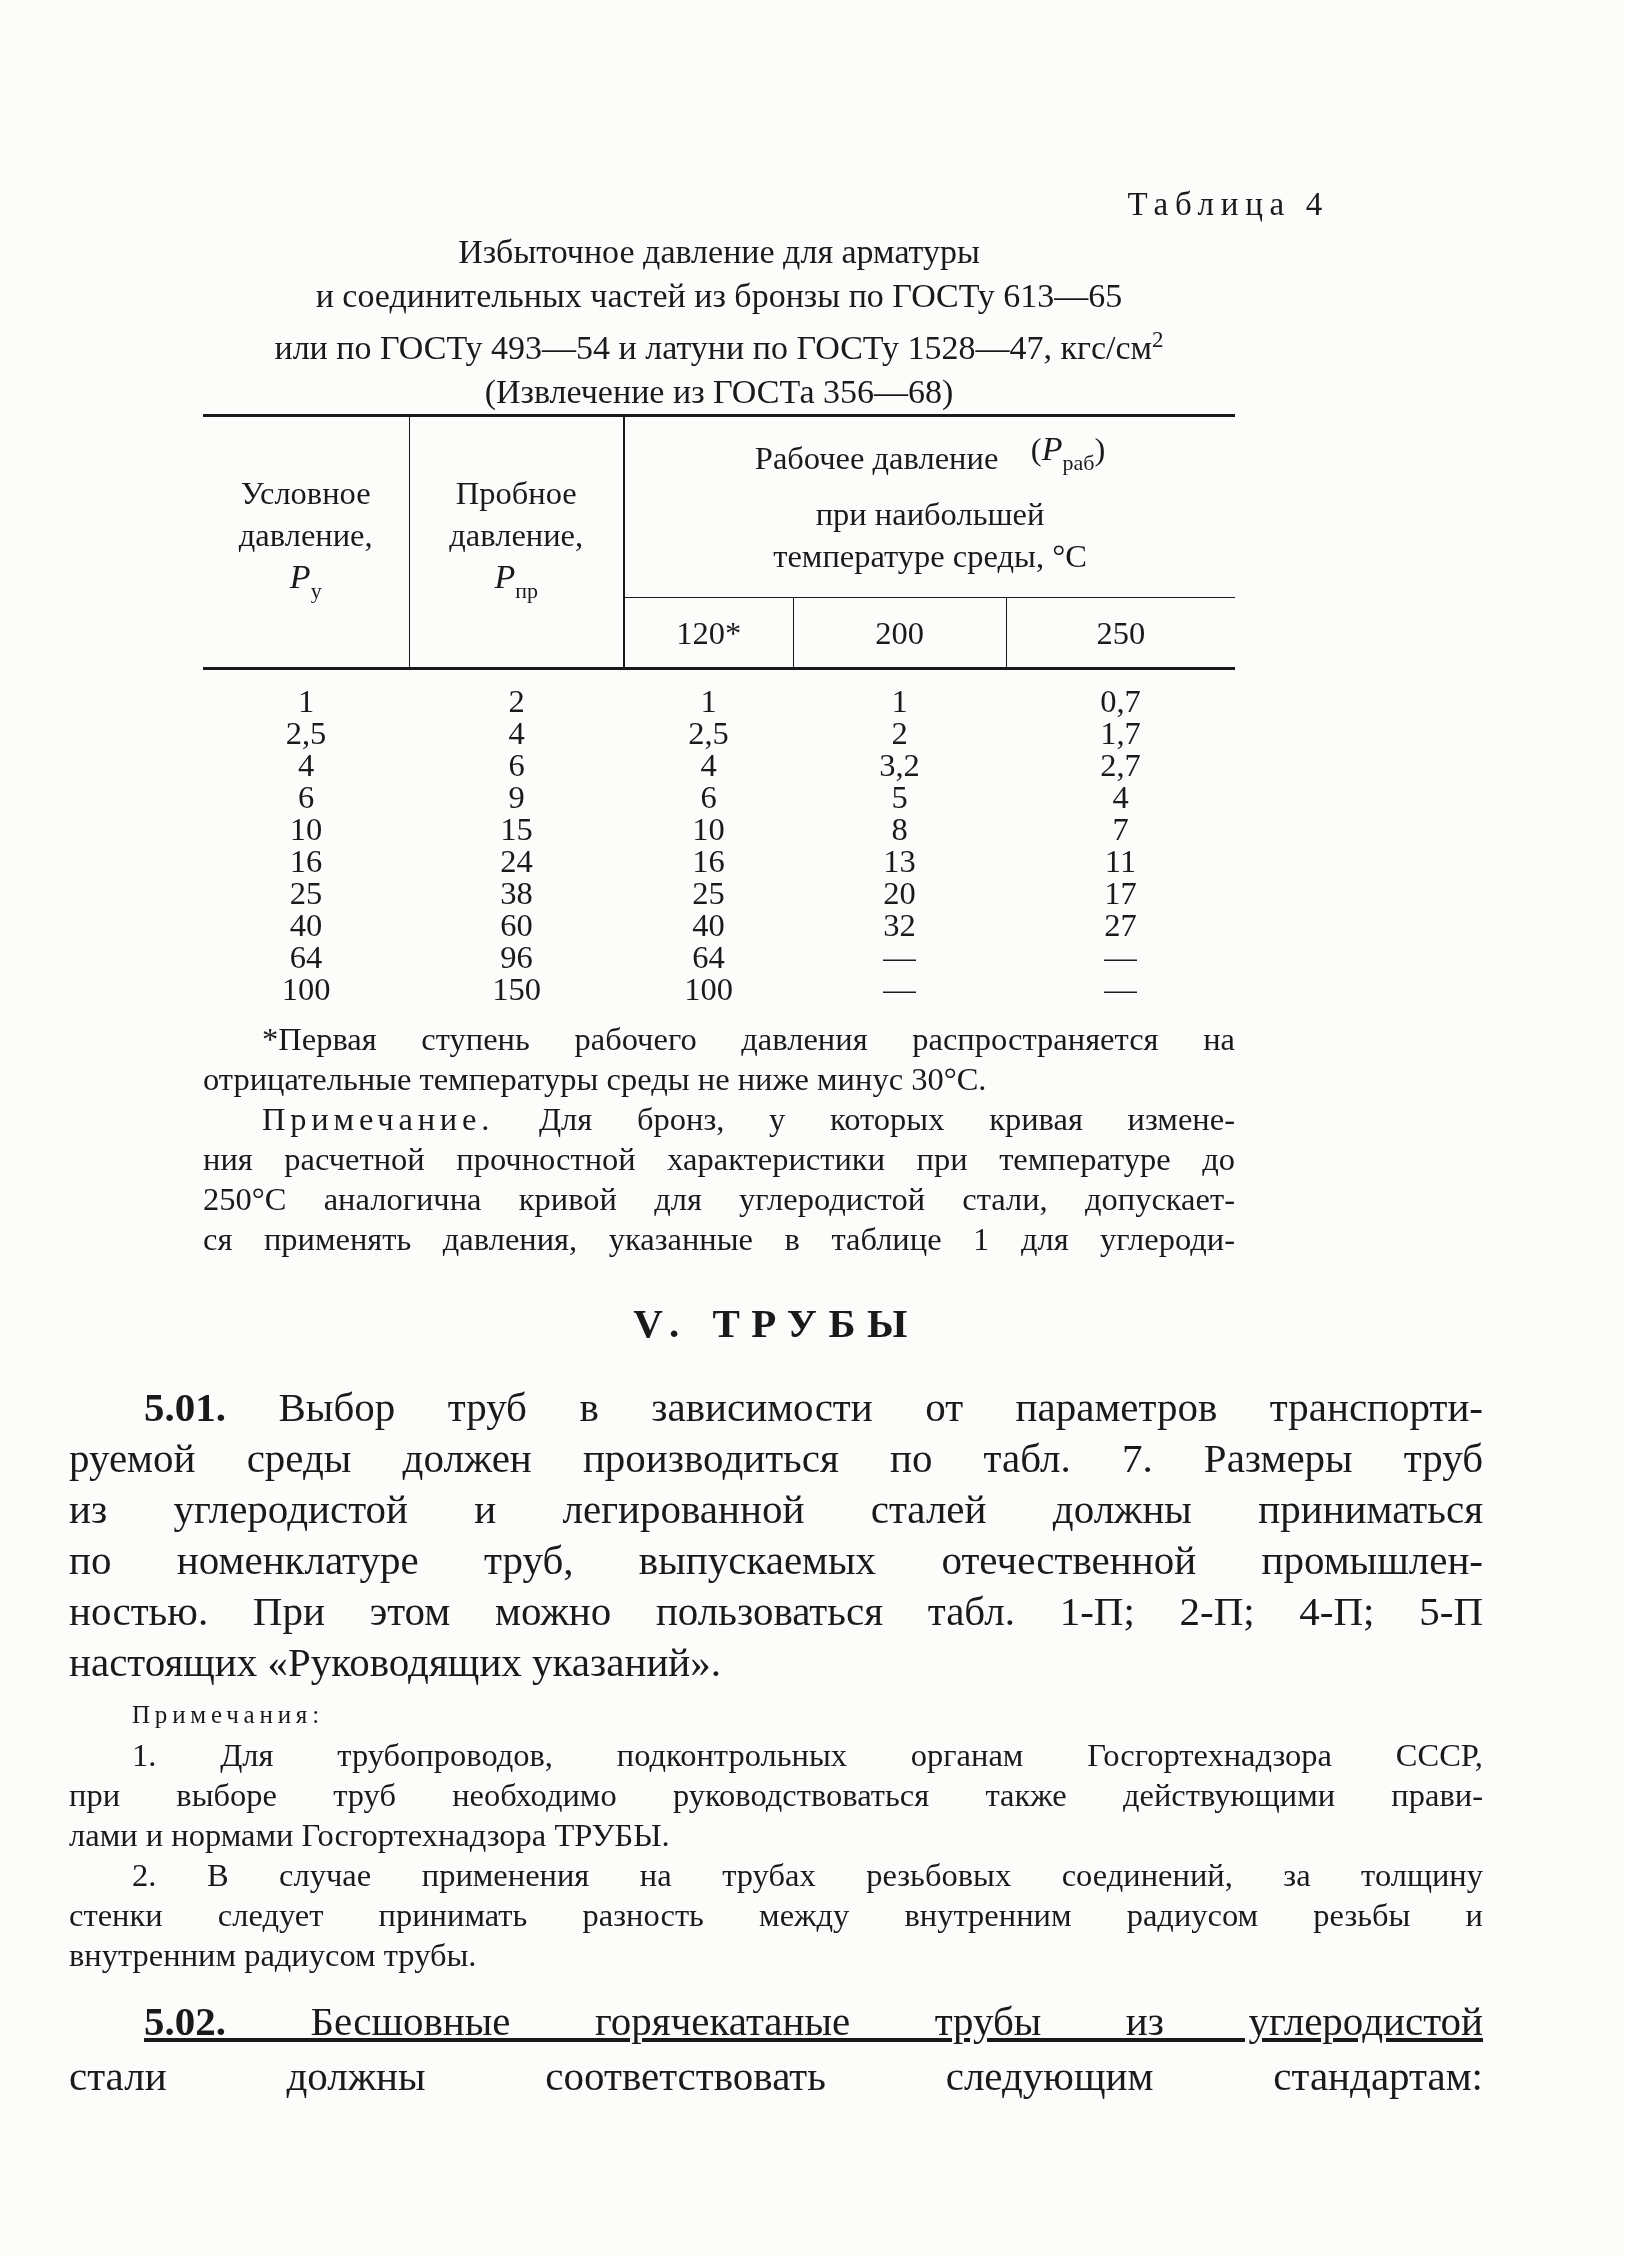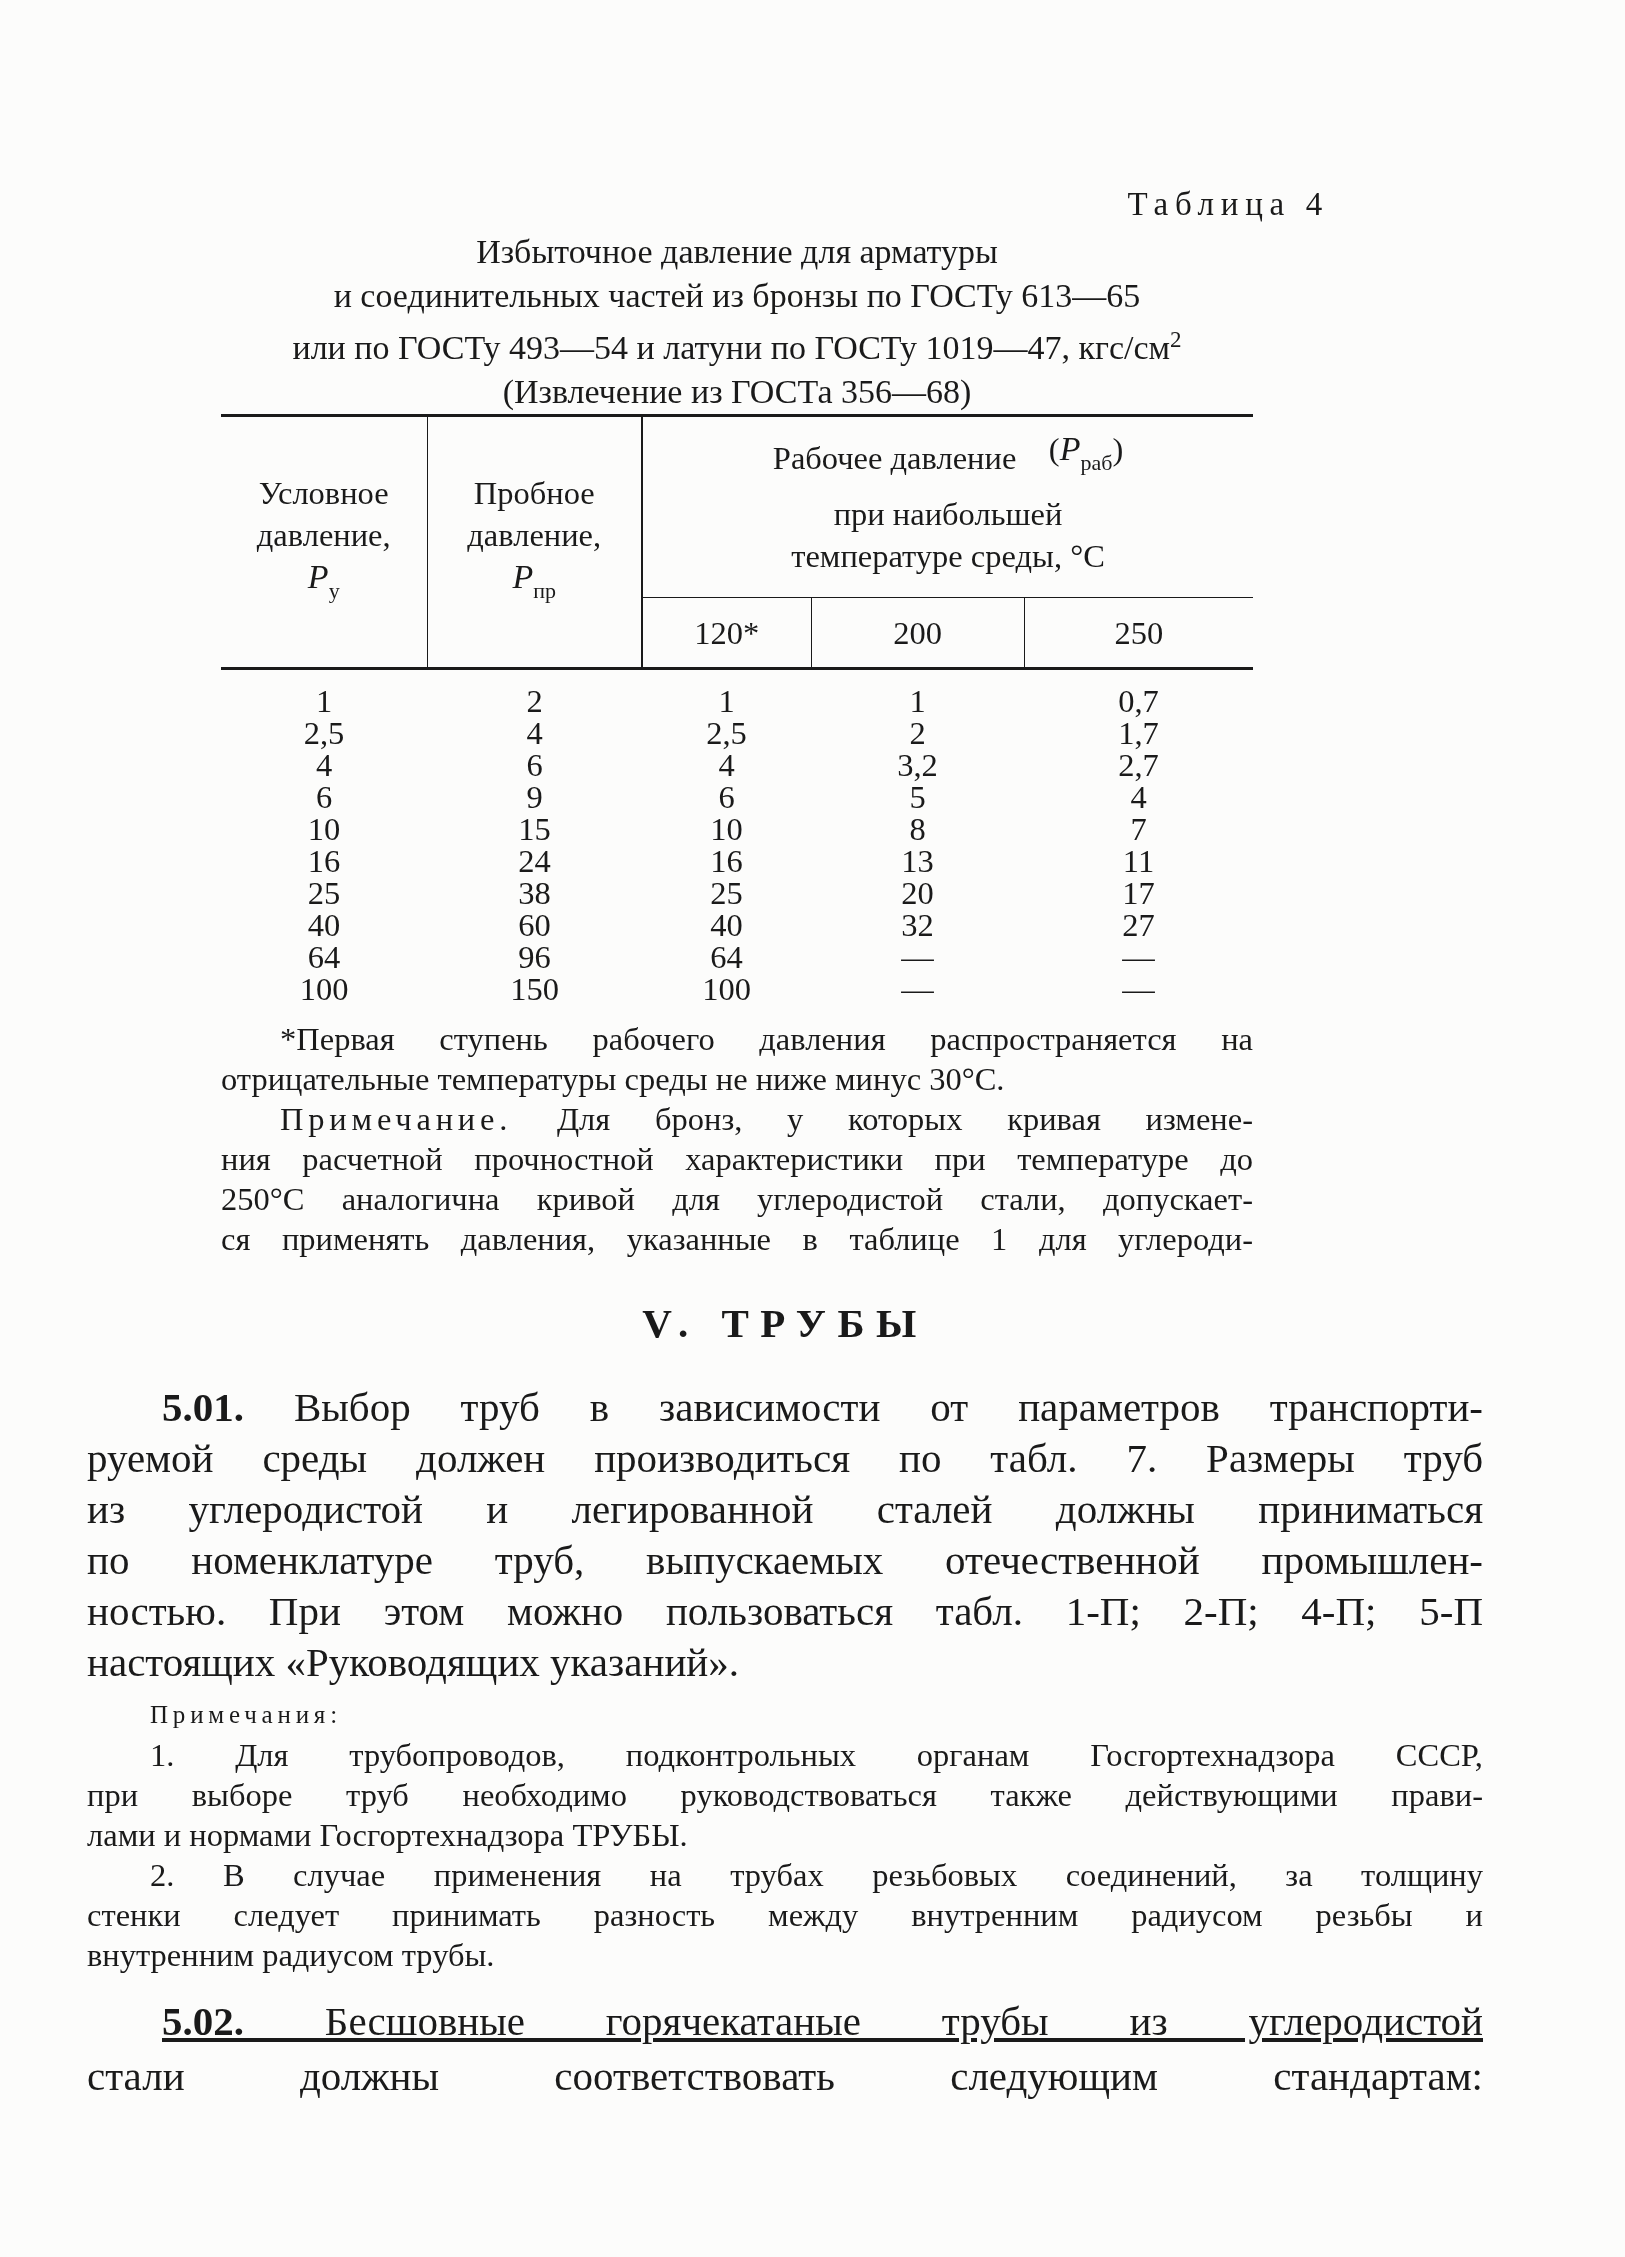--- a/index.html
+++ b/index.html
@@ -7,21 +7,21 @@
     --paper:#fcfcfb;
   }
   html,body{margin:0;padding:0;background:var(--paper);}
   .page{
     position:relative;
     width:1626px;height:2182px;
     box-sizing:border-box;
     background:var(--paper);
     color:var(--ink);
     font-family:"Liberation Serif","DejaVu Serif",serif;
-    padding:184px 143px 0 87px;
+    padding:184px 143px 0 69px;
     overflow:hidden;
   }
   
   .tbl-caption{
     text-align:right;
     margin:0 154px 5.7px 0;
     font-size:33px;line-height:40px;
     letter-spacing:6.7px;
   }
   .tbl-title{
@@ -90,21 +90,21 @@
 </head>
 <body>
 
 <div class="page">
 
   <div class="tbl-caption">Таблица 4</div>
 
   <div class="tbl-title">
     <div>Избыточное давление для арматуры</div>
     <div>и соединительных частей из бронзы по ГОСТу 613—65</div>
-    <div><span>или по ГОСТу 493—54 и латуни по ГОСТу 1019—47, кгс/см</span><sup>2</sup></div>
+    <div><span>или по ГОСТу 493—54 и латуни по ГОСТу 1528—47, кгс/см</span><sup>2</sup></div>
     <div>(Извлечение из ГОСТа 356—68)</div>
   </div>
 
   <table class="ptable">
     <colgroup>
       <col style="width:206px">
         <col style="width:215px">
         <col style="width:169px">
         <col style="width:213px">
         <col style="width:229px">

